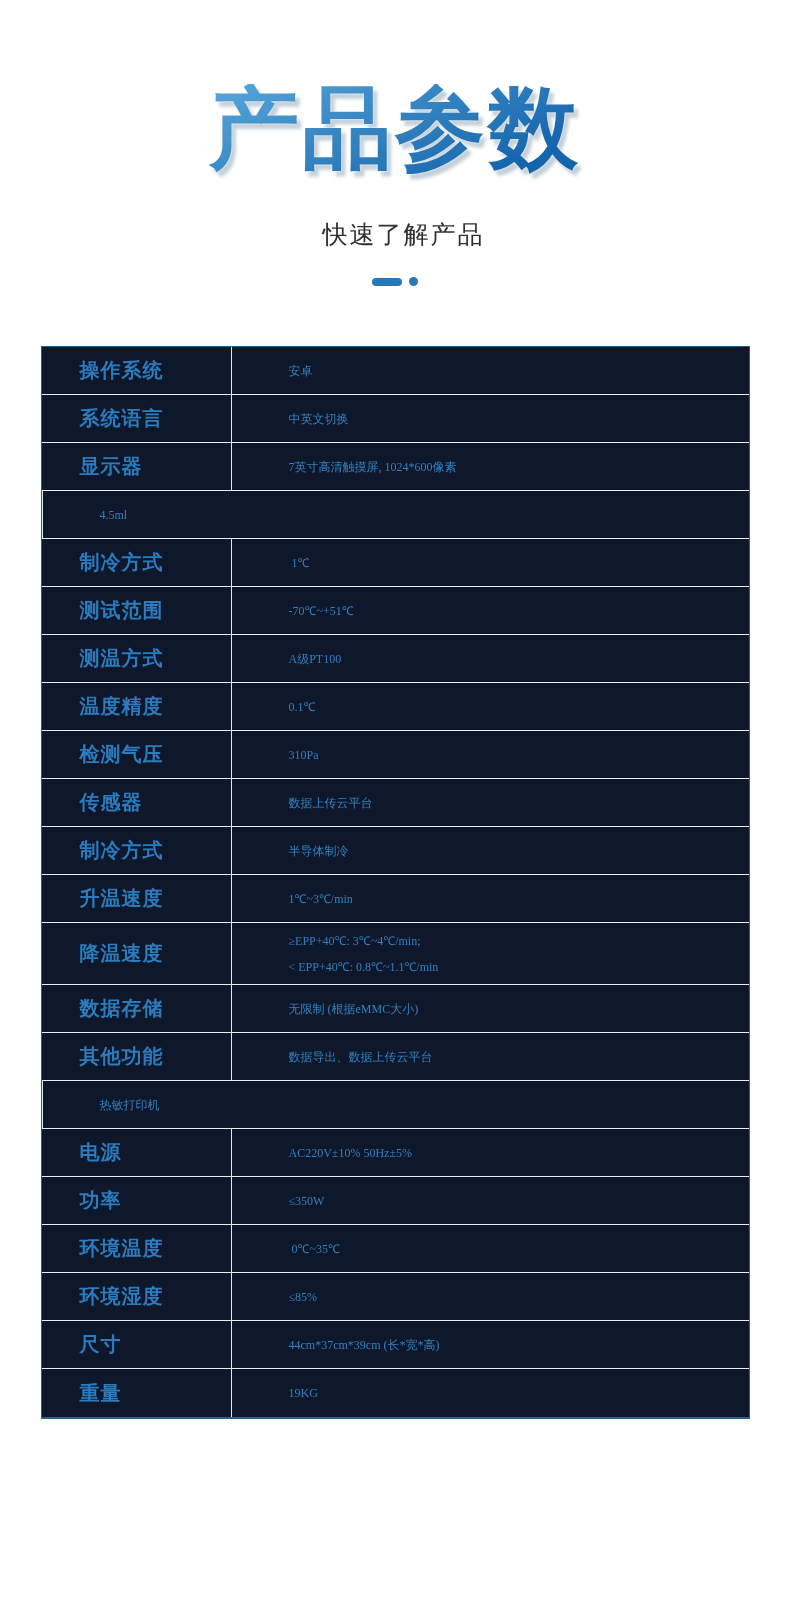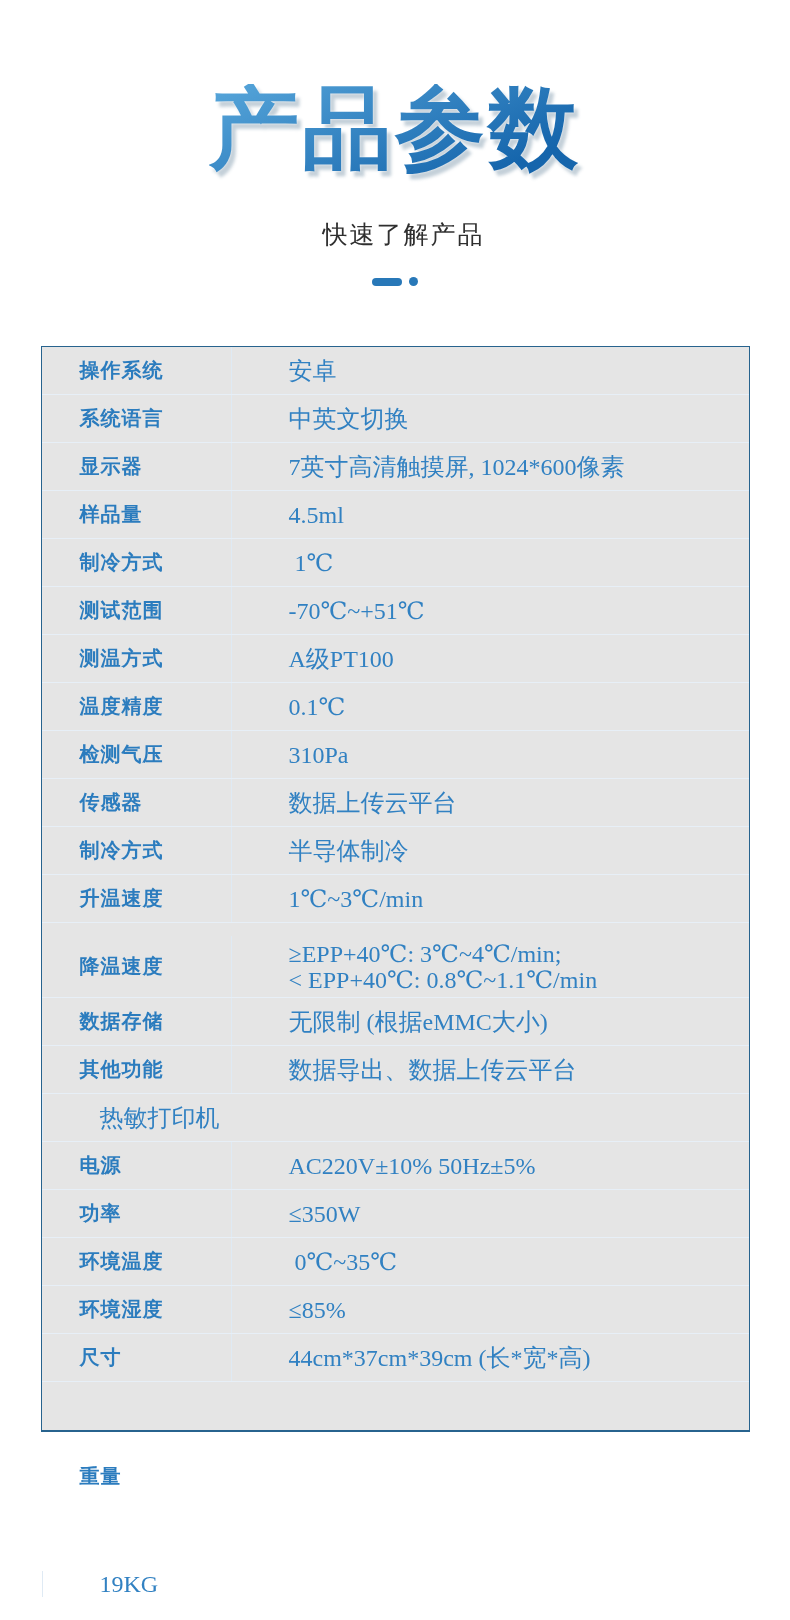--- a/index.html
+++ b/index.html
@@ -40,40 +40,41 @@
     margin-top:26px;
     display:flex; justify-content:center; align-items:center; gap:7px;
   }
   .dash { width:30px; height:8px; border-radius:4px; background:var(--accent); }
   .dot  { width:9px;  height:9px; border-radius:50%; background:var(--accent); }
 
   .spec-table {
     width:709px; margin:60px auto 0;
     border:1px solid var(--table-border);
     border-bottom-width:2px;
-    background:#e5e5e5;
+    background:#0f172a;
   }
   .row { display:flex; height:48px; border-bottom:1px solid var(--separator); }
-  .row:last-child { border-bottom:none;flex-direction:column; }
-  .row.tall { height:62px;margin-top:13px; }
+  .row:last-child { border-bottom:none; }
+  .row.tall { height:62px; }
   .cell-label {
     flex:0 0 189px; width:189px;
     display:flex; align-items:center;
     padding-left:38px;
     font-weight:bold; font-size:20px; letter-spacing:1px;
     color:var(--label-color);
   }
   .cell-value {
     flex:1;
     display:flex; align-items:center;
     border-left:1px solid var(--col-divider);
     padding-left:57px; padding-right:10px;
-    font-size:24px; line-height:26px;
+    font-size:12px; line-height:26px;
     color:var(--value-color);
     white-space:pre-wrap;
+    font-family:Liberation Serif, serif;
   }
 </style>
 </head>
 <body>
 
 <div>
 
   <div class="header">
     <div class="title">产品参数</div>
     <div class="subtitle">快速了解产品</div>
@@ -93,21 +94,20 @@
       <div class="cell-label">系统语言</div>
       <div class="cell-value">中英文切换</div>
     </div>
 
     <div class="row">
       <div class="cell-label">显示器</div>
       <div class="cell-value">7英寸高清触摸屏, 1024*600像素</div>
     </div>
 
     <div class="row">
-      <div class="cell-label">样品量</div>
       <div class="cell-value">4.5ml</div>
     </div>
 
     <div class="row">
       <div class="cell-label">制冷方式</div>
       <div class="cell-value"> 1℃</div>
     </div>
 
     <div class="row">
       <div class="cell-label">测试范围</div>

